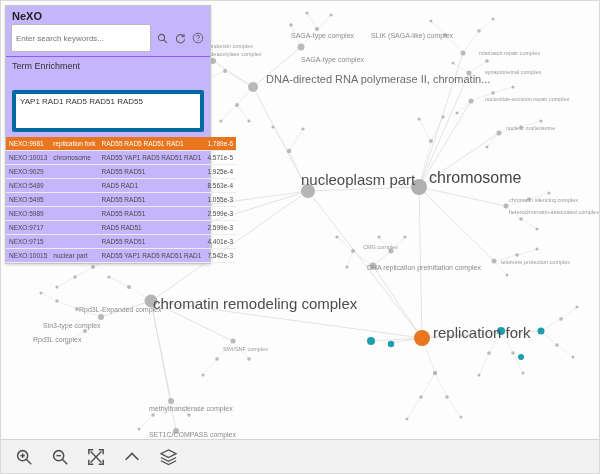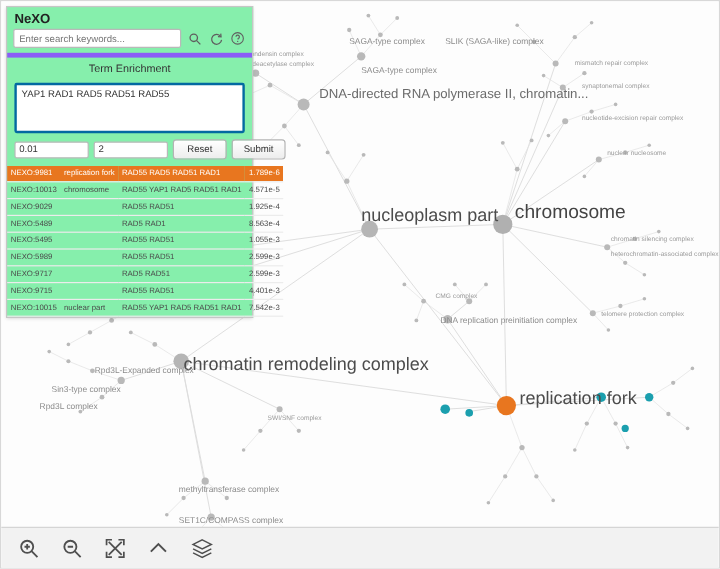--- a/index.html
+++ b/index.html
@@ -56,41 +56,41 @@
   }
   .node-label.light {
     color: #c9c9c9;
   }
   
   #panel {
     position: absolute;
     left: 4px;
     top: 4px;
     width: 204px;
-    background: #86efac;
+    background: #c4b5fd;
     border: 1px solid #c6c6c6;
     box-shadow: 0 1px 3px rgba(0,0,0,0.18);
     font-size: 9px;
     color: #333;
   }
   #panel-title {
     padding: 4px 6px 2px 6px;
     font-size: 11px;
     font-weight: bold;
     color: #222;
   }
   .search-row {
     display: flex;
     align-items: center;
     padding: 0 5px 4px 5px;
     gap: 4px;
   }
   .search-input {
     flex: 1;
-    height: 16px;
+    height: 28px;
     border: 1px solid #b9b9b9;
     background: #fff;
     font-size: 8px;
     color: #333;
     padding: 0 4px;
     box-sizing: border-box;
     border-radius: 2px;
   }
   .icon-btn {
     width: 14px;
@@ -126,30 +126,29 @@
     content: "";
     position: absolute;
     left: 1.5px;
     top: 1.5px;
     width: 3px;
     height: 3px;
     border-radius: 50%;
     background: #444;
   }
   .section-head {
-    border-top: 4px solid #8b5cf6;
+    border-top: 1px solid #8b5cf6;
     padding: 4px 6px 3px 6px;
     font-size: 9px;
     color: #333;
-    text-align: center;
   }
   .term-box {
-    margin: 4px 6px 5px 6px;
+    margin: 16px 6px 5px 6px;
     height: 42px;
-    border: 2px solid #0369a1;
+    border: 4px solid #0369a1;
     background: #fff;
     font-size: 8px;
     color: #333;
     padding: 3px 4px;
     box-sizing: border-box;
     border-radius: 2px;
     overflow: hidden;
   }
   .param-row {
     display: flex;
@@ -470,26 +469,20 @@
           <path d="M6.2 6.2a1.9 1.9 0 1 1 2.4 1.9v1.1" stroke-width="1.3"></path>
           <circle cx="8.1" cy="11.4" r="0.7" fill="#5f5f5f" stroke="none"></circle>
         </svg>
       </span>
     </div>
 
 
     <div class="section-head">Term Enrichment</div>
     <div class="term-box">YAP1 RAD1 RAD5 RAD51 RAD55</div>
 
-    <div class="param-row">
-      <input class="param-input a" type="text" value="0.01" style="">
-      <input class="param-input b" type="text" value="2" style="">
-      <div class="btn">Reset</div>
-      <div class="btn">Submit</div>
-    </div>
 
     <table class="results">
       <tbody>
         <tr class="selected">
           <td class="c0">NEXO:9981</td>
           <td class="c1">replication fork</td>
           <td class="c2">RAD55 RAD5 RAD51 RAD1</td>
           <td class="c3">1.789e-6</td>
         </tr>
         <tr>

